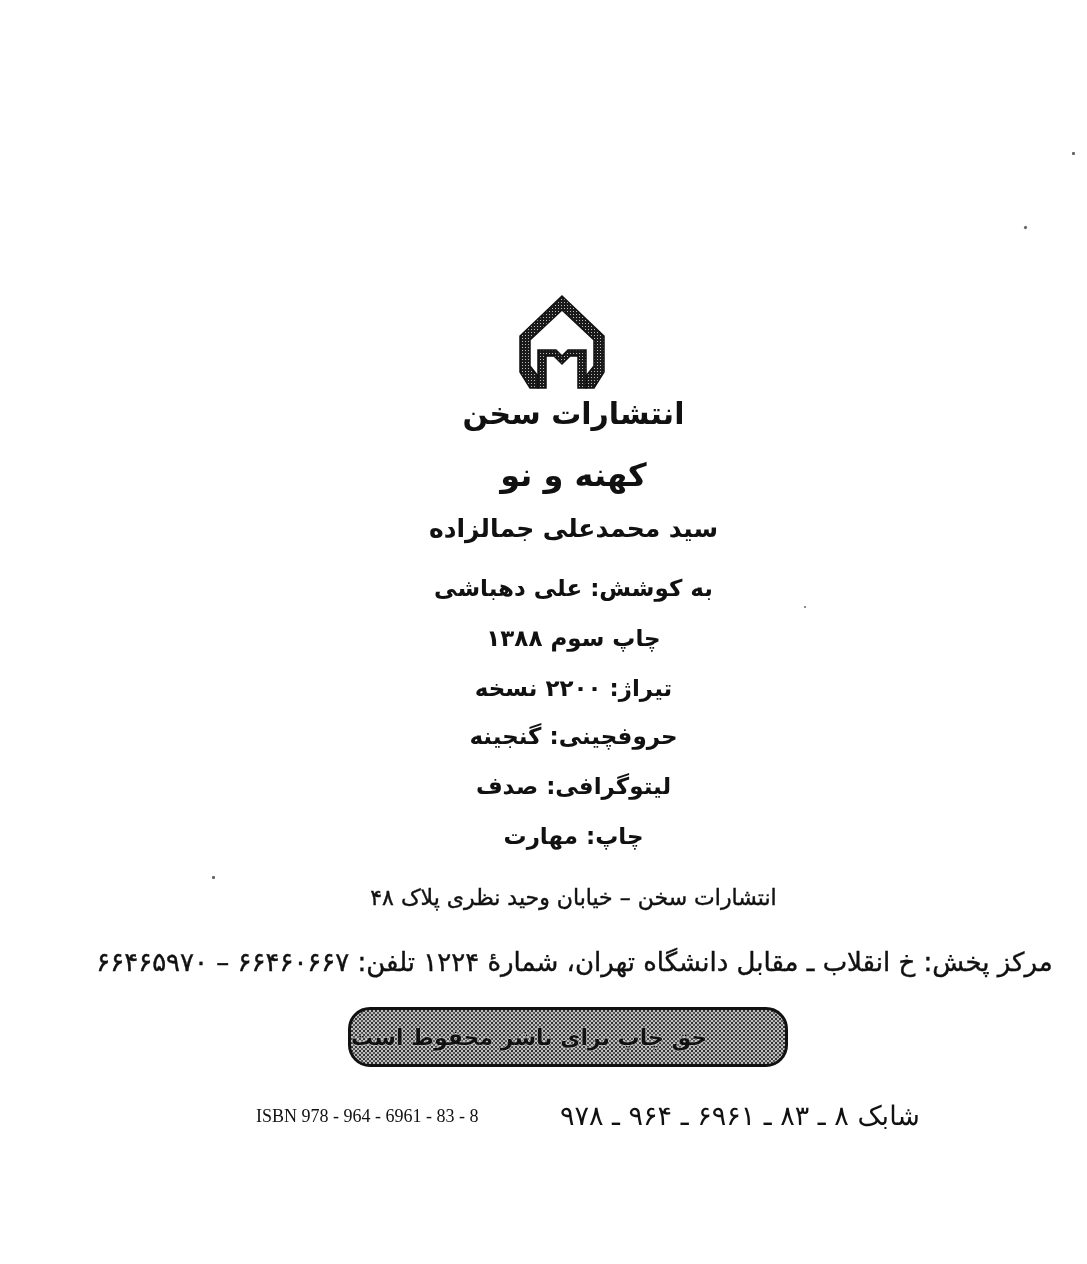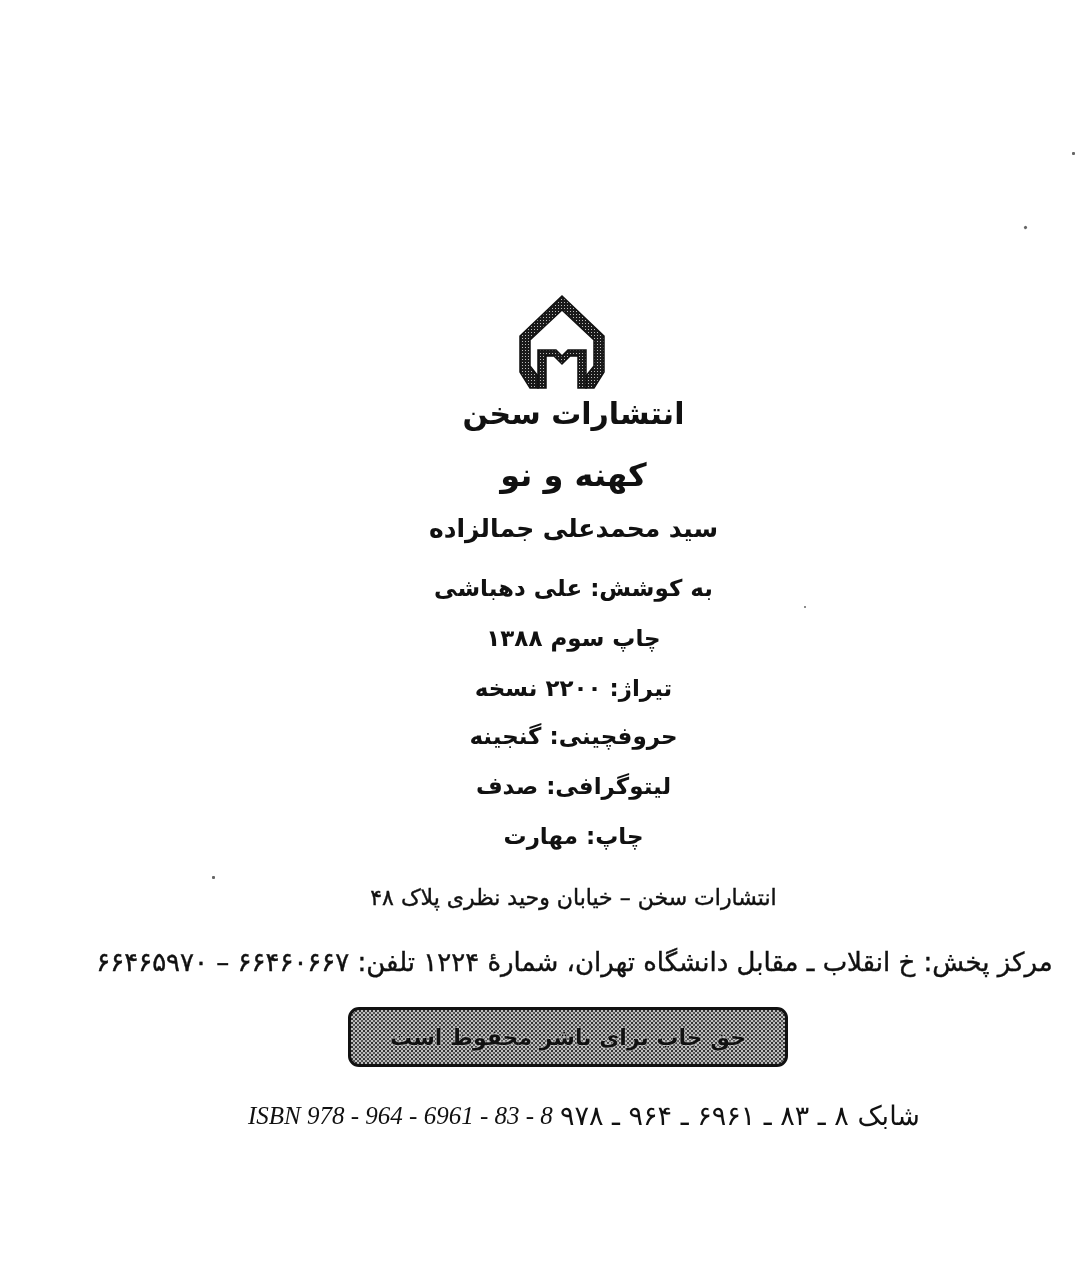--- a/index.html
+++ b/index.html
@@ -85,54 +85,52 @@
       padding-left: 31px;
       -webkit-text-stroke: 0.4px #111;
     }
     .copyright-box {
       position: absolute;
       left: 348px;
       top: 1007px;
       width: 440px;
       height: 60px;
       border: 3px solid #111;
-      border-radius: 11px;
+      border-radius: 22px;
       box-sizing: border-box;
       background-color: #bdbdbd;
       background-image:
         radial-gradient(circle at 1px 1px, #333 0.8px, transparent 1.2px),
         radial-gradient(circle at 3px 3px, #555 0.8px, transparent 1.2px);
       background-size: 4px 4px, 4px 4px;
       display: flex;
       align-items: center;
-      justify-content: center;
     }
     .copyright-text {
       direction: rtl;
       font-family: "DejaVu Sans", sans-serif;
       font-weight: bold;
       font-size: 22px;
       color: #111;
       text-shadow: 0 0 2px #ddd, 0 0 1px #fff;
       letter-spacing: 0;
     }
     .isbn-row {
       position: absolute;
       top: 1098px;
       left: 240px;
       width: 680px;
       height: 36px;
     }
     .isbn-latin {
       position: absolute;
-      left: 8px;
+      left: 16px;
       top: 0;
       font-family: "Liberation Serif", serif;
-      font-style: italic;
-      font-size: 25px;
+      font-size: 18px;
       line-height: 36px;
       direction: ltr;
       white-space: nowrap;
     }
     .isbn-persian {
       position: absolute;
       right: 0;
       top: 0;
       font-family: "DejaVu Serif", serif;
       font-size: 27px;

